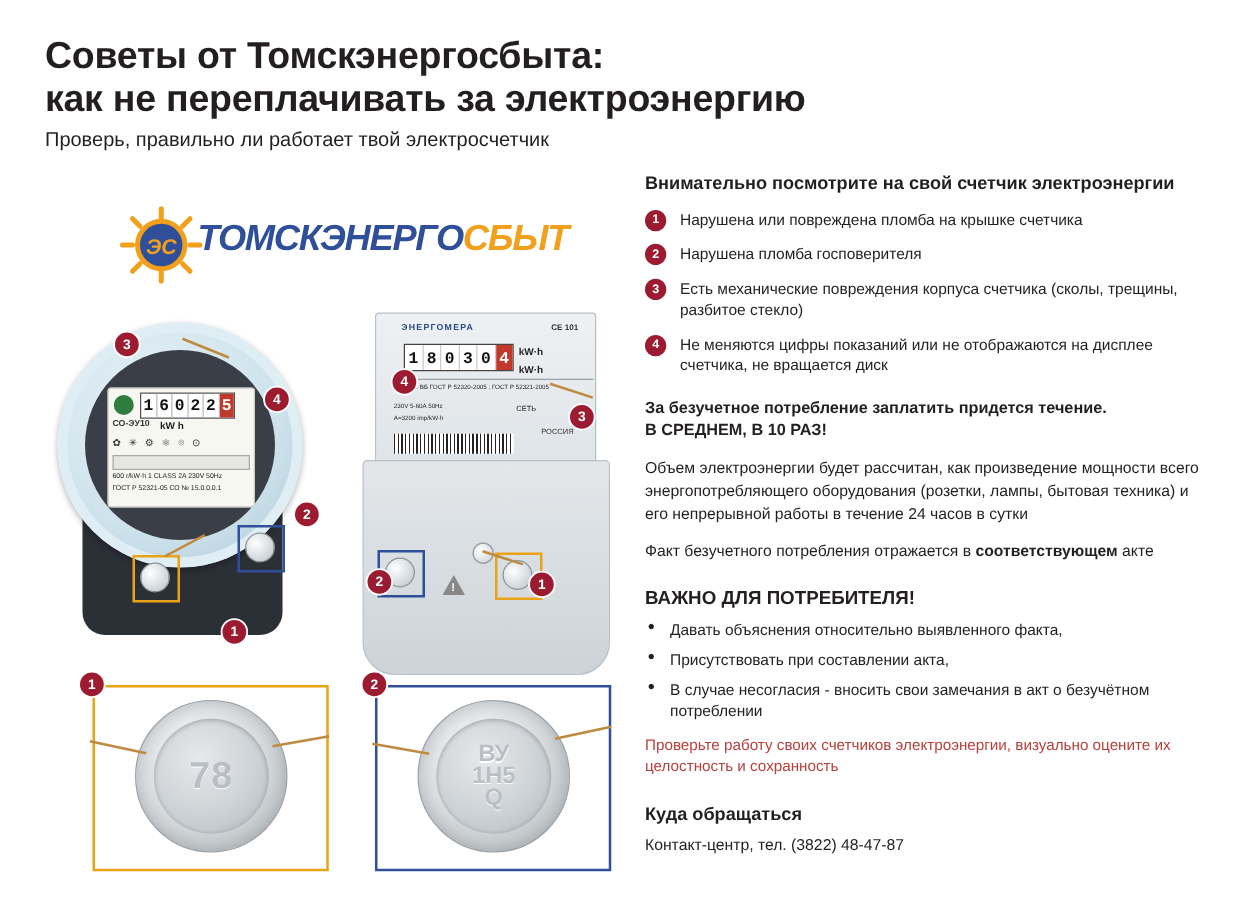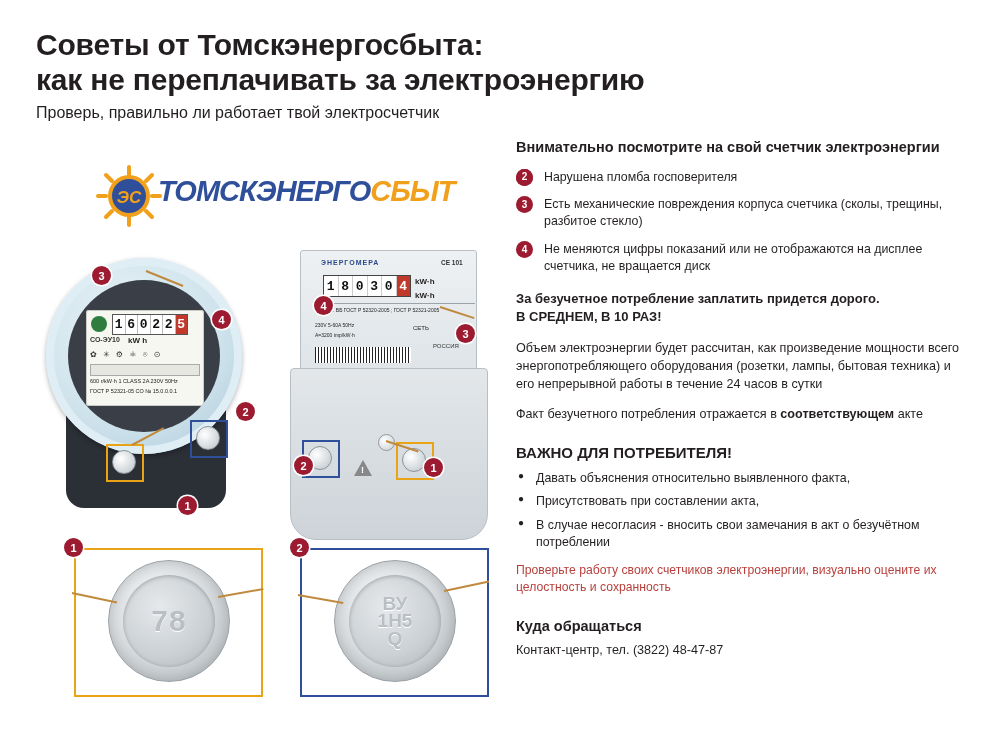--- a/index.html
+++ b/index.html
@@ -305,36 +305,37 @@
   </div>
 
 </div>
 
 <div class="right">
   <div class="rt-head">Внимательно посмотрите на свой счетчик электроэнергии</div>
 
   <ul class="num-list">
     <li class="num-item">
       <span class="badge">1</span>
+      <span>Нарушена или повреждена пломба на крышке счетчика</span>
     </li>
     <li class="num-item">
       <span class="badge">2</span>
       <span>Нарушена пломба госповерителя</span>
     </li>
     <li class="num-item">
       <span class="badge">3</span>
       <span>Есть механические повреждения корпуса счетчика (сколы, трещины, разбитое стекло)</span>
     </li>
     <li class="num-item">
       <span class="badge">4</span>
       <span>Не меняются цифры показаний или не отображаются на дисплее счетчика, не вращается диск</span>
     </li>
   </ul>
 
-  <div class="blk-bold">За безучетное потребление заплатить придется дорого.</div>
+  <div class="blk-bold">За безучетное потребление заплатить придется течение.</div>
   <div class="blk-bold" style="margin-top:0">В СРЕДНЕМ, В 10 РАЗ!</div>
 
   <div class="para">Объем электроэнергии будет рассчитан, как произведение мощности всего энергопотребляющего оборудования (розетки, лампы, бытовая техника) и его непрерывной работы в течение 24 часов в сутки</div>
 
   <div class="para"><span>Факт безучетного потребления отражается в </span><b>соответствующем</b><span> акте</span></div>
 
   <div class="important">ВАЖНО ДЛЯ ПОТРЕБИТЕЛЯ!</div>
 
   <ul class="bul-list">
     <li class="bul-item">Давать объяснения относительно выявленного факта,</li>

